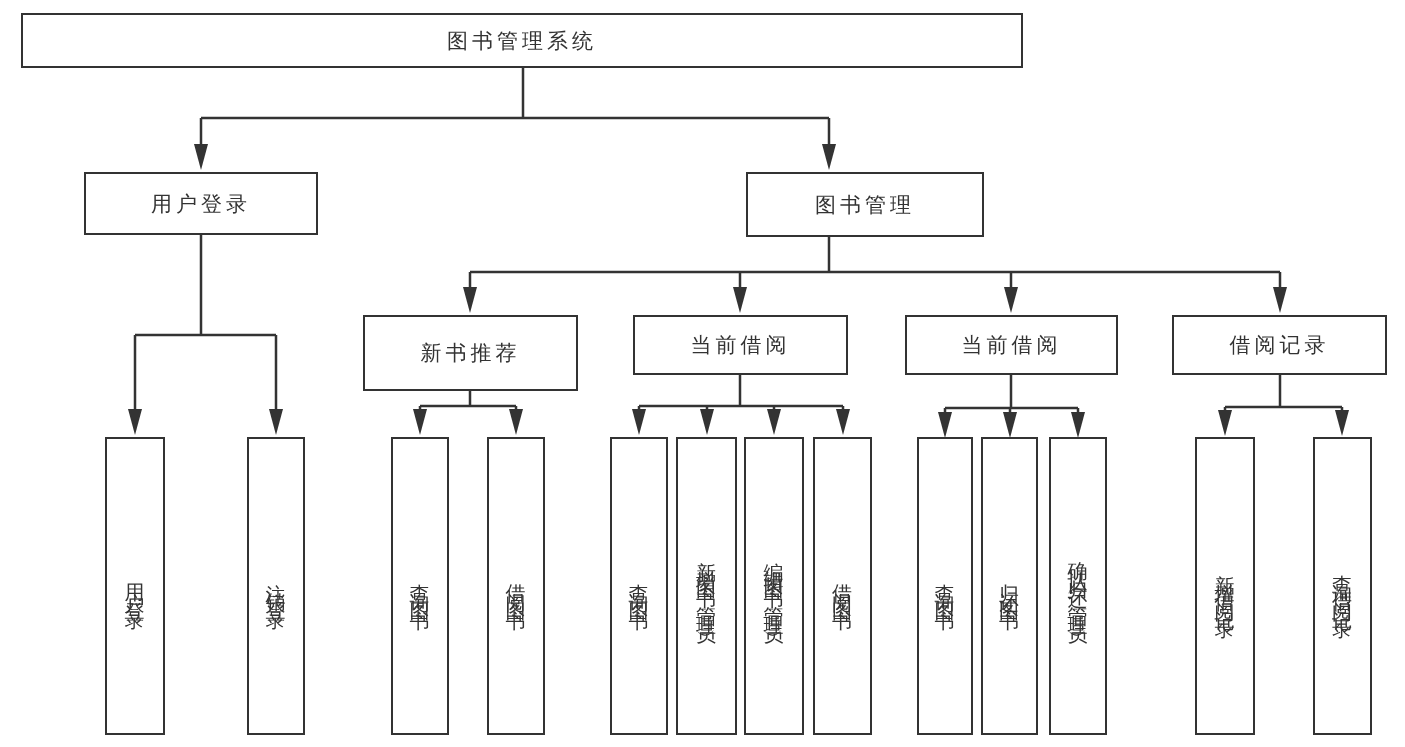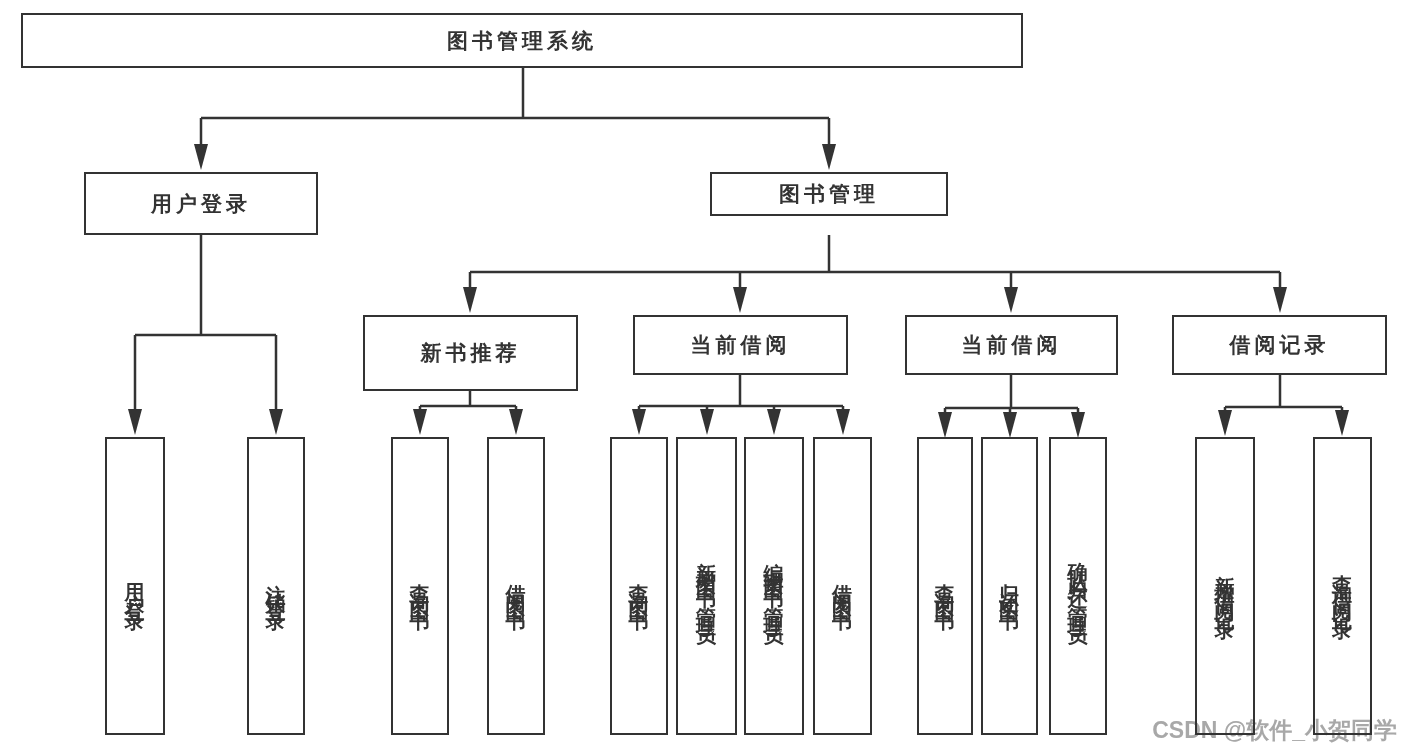--- a/index.html
+++ b/index.html
@@ -1,17 +1,17 @@
 <!DOCTYPE html>
 <html style="--line: #333333; --box-border: #333333; --box-fill: #ffffff; --text: #333333; --wm: #a8a8a8; --bg: #ffffff;"><head>
 <meta charset="utf-8">
 <style>
   html,body{margin:0;padding:0;background:#fff;}
   body{font-family:"Liberation Sans","DejaVu Sans",sans-serif;}
-  .canvas{position:relative;width:1405px;height:747px;background:var(--bg,#fff);overflow:hidden;color:var(--text,#333);font-weight:bold;}
+  .canvas{position:relative;width:1405px;height:747px;background:var(--bg,#fff);overflow:hidden;color:var(--text,#333);}
   .connectors{position:absolute;left:0;top:0;width:1405px;height:747px;}
   .box{
     position:absolute;box-sizing:border-box;
     background:var(--box-fill,#fff);
     border:2.5px solid var(--box-border,#333);
     display:flex;align-items:center;justify-content:center;
     color:var(--text,#333);
   }
   .h{font-size:21px;letter-spacing:4px;white-space:nowrap;}
   .v{
@@ -56,21 +56,21 @@
       <polygon points="1003,412 1017,412 1010,438"></polygon>
       <polygon points="1071,412 1085,412 1078,438"></polygon>
       <polygon points="1218,410 1232,410 1225,436"></polygon>
       <polygon points="1335,410 1349,410 1342,436"></polygon>
     </g>
   </svg>
 
   <div class="box h" style="left:21px;top:13px;width:1002px;height:55px">图书管理系统</div>
 
   <div class="box h" style="left:84px;top:172px;width:234px;height:63px">用户登录</div>
-  <div class="box h" style="left:710px;top:172px;width:238px;height:44px">图书管理</div>
+  <div class="box h" style="left:746px;top:172px;width:238px;height:65px">图书管理</div>
 
   <div class="box h" style="left:363px;top:315px;width:215px;height:76px">新书推荐</div>
   <div class="box h" style="left:633px;top:315px;width:215px;height:60px">当前借阅</div>
   <div class="box h" style="left:905px;top:315px;width:213px;height:60px">当前借阅</div>
   <div class="box h" style="left:1172px;top:315px;width:215px;height:60px">借阅记录</div>
 
   <div class="box v" style="left:105px;top:437px;width:60px;height:298px">用户登录</div>
   <div class="box v" style="left:247px;top:437px;width:58px;height:298px">注销登录</div>
 
   <div class="box v" style="left:391px;top:437px;width:58px;height:298px">查询图书</div>
@@ -81,14 +81,13 @@
   <div class="box v" style="left:744px;top:437px;width:60px;height:298px">编辑图书（管理员）</div>
   <div class="box v" style="left:813px;top:437px;width:59px;height:298px">借阅图书</div>
 
   <div class="box v" style="left:917px;top:437px;width:56px;height:298px">查询图书</div>
   <div class="box v" style="left:981px;top:437px;width:57px;height:298px">归还图书</div>
   <div class="box v" style="left:1049px;top:437px;width:58px;height:298px">确认归还（管理员）</div>
 
   <div class="box v" style="left:1195px;top:437px;width:60px;height:298px">新增借阅记录</div>
   <div class="box v" style="left:1313px;top:437px;width:59px;height:298px">查询借阅记录</div>
 
-  <div class="watermark">CSDN @软件_小贺同学</div>
 </div>
 
 </body></html>

